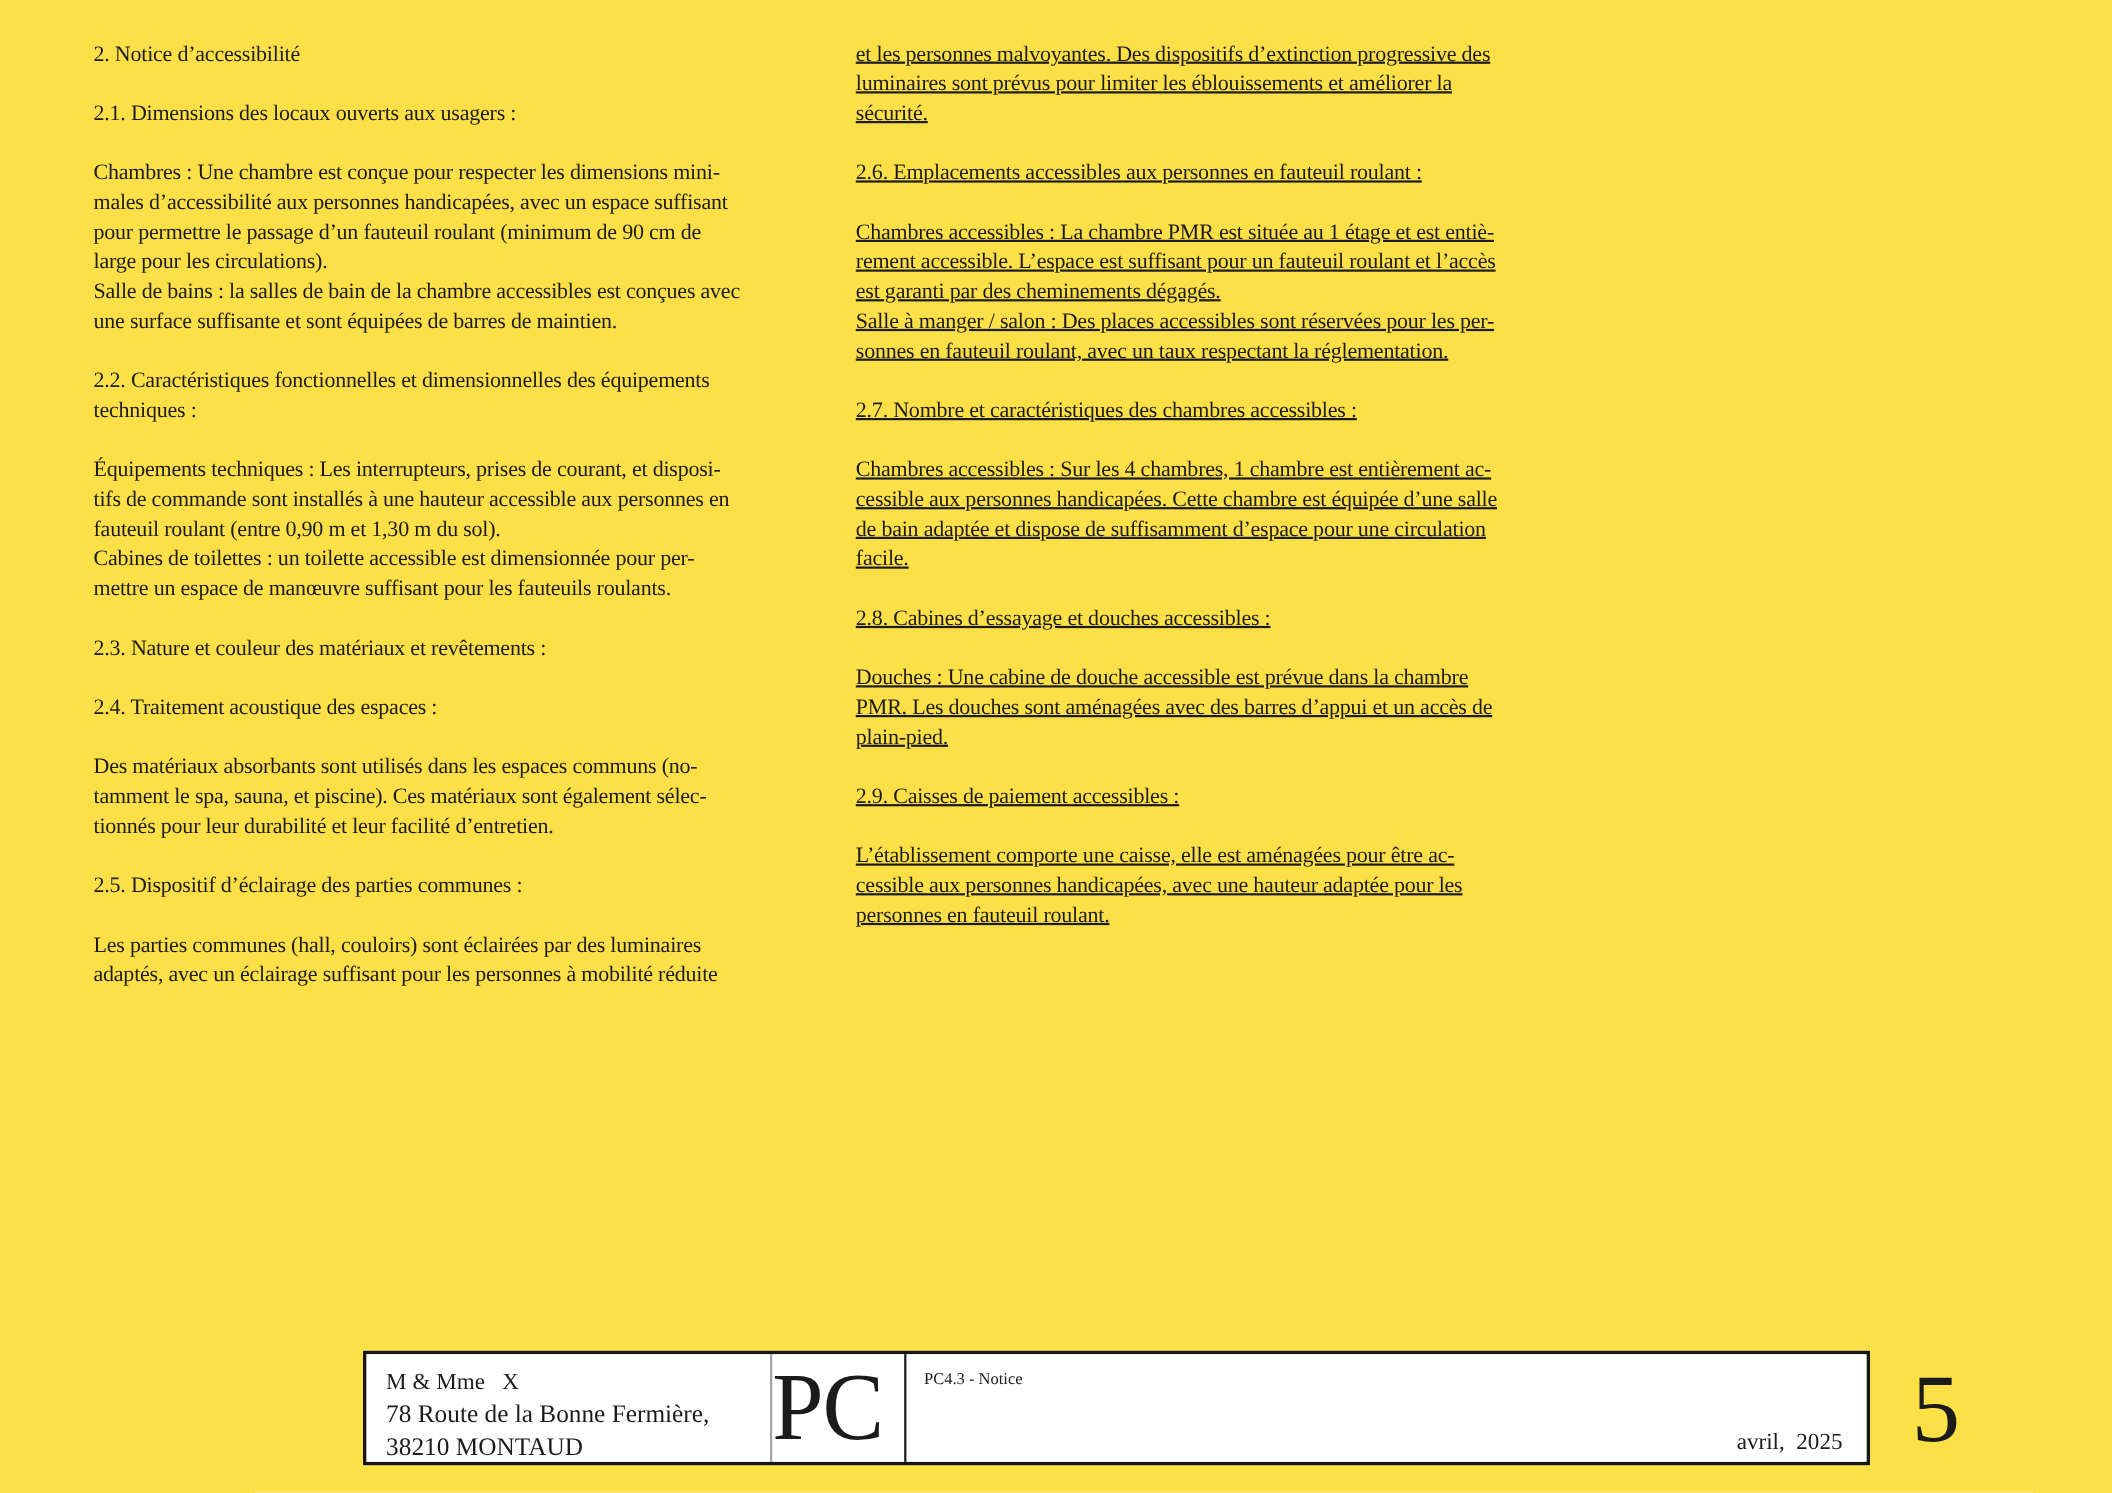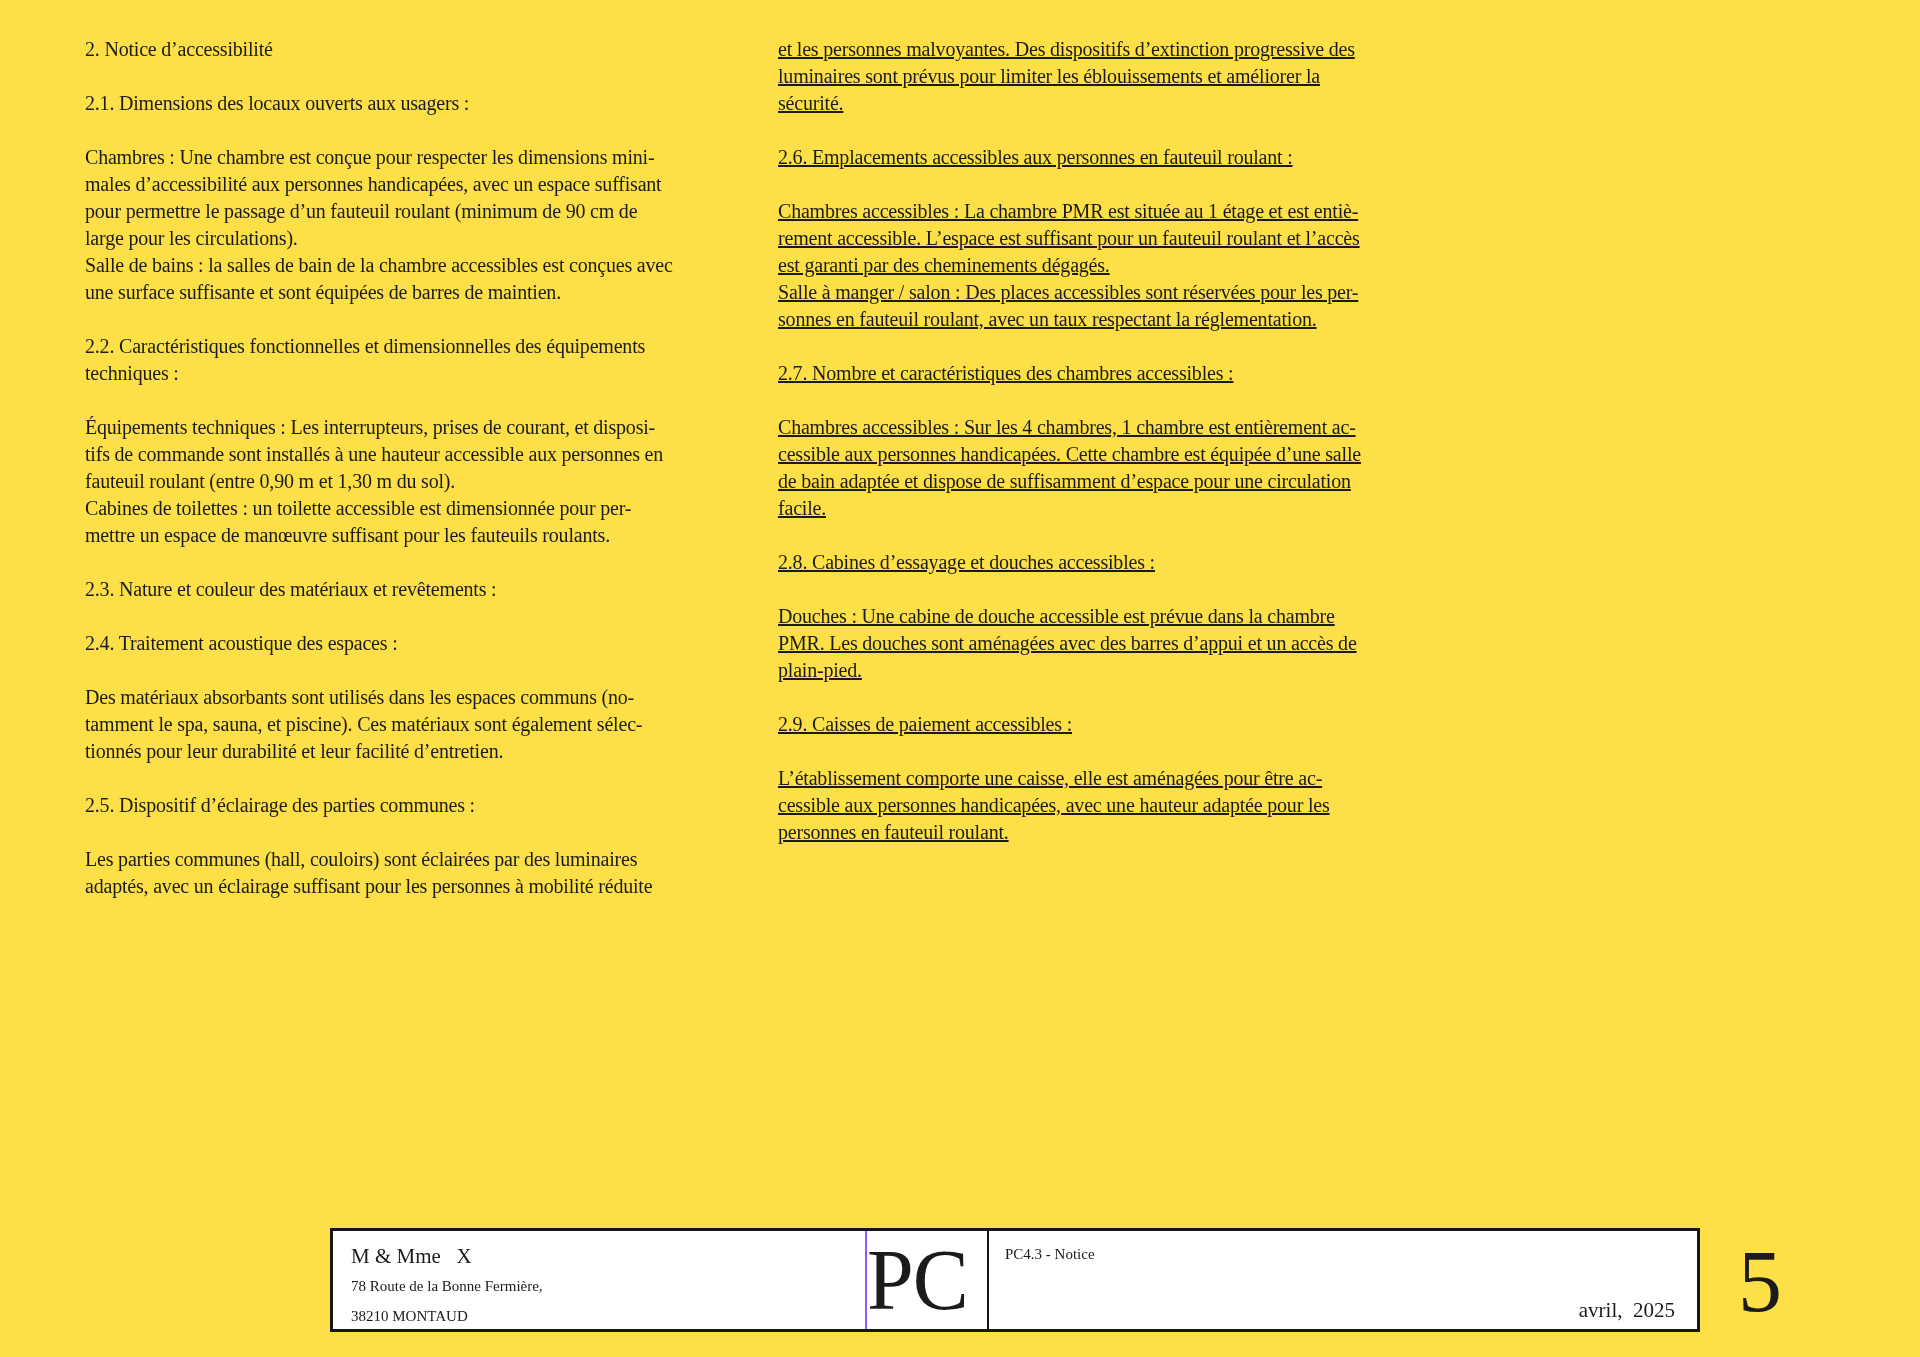--- a/index.html
+++ b/index.html
@@ -37,32 +37,32 @@
     left: 330px;
     top: 1228px;
     width: 1370px;
     height: 104px;
     border: 3px solid #161616;
     box-sizing: border-box;
     display: flex;
     background: #ffffff;
   }
   .applicant-cell {
-    width: 534px;
+    width: 369px;
     box-sizing: border-box;
-    border-right: 2px solid #8b5cf6;
+    border-right: 2px solid #a3a3a3;
     padding: 10px 10px 6px 18px;
   }
   .applicant-name {
     font-size: 21px;
     line-height: 30px;
     white-space: pre-wrap;
   }
   .applicant-address {
-    font-size: 15px;
+    font-size: 23px;
     line-height: 30px;
     white-space: pre-wrap;
   }
   .code-cell {
     width: 122px;
     box-sizing: border-box;
     border-right: 2px solid #161616;
     display: flex;
     align-items: center;
     justify-content: flex-start;

